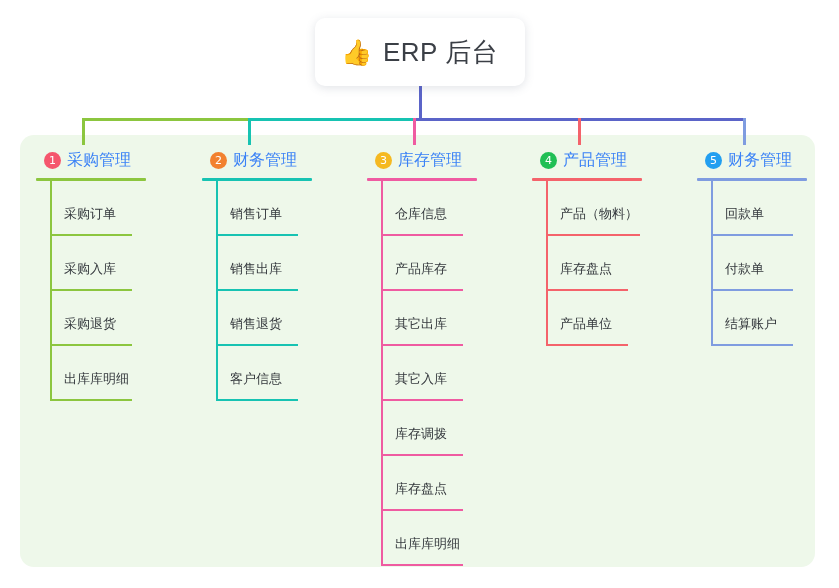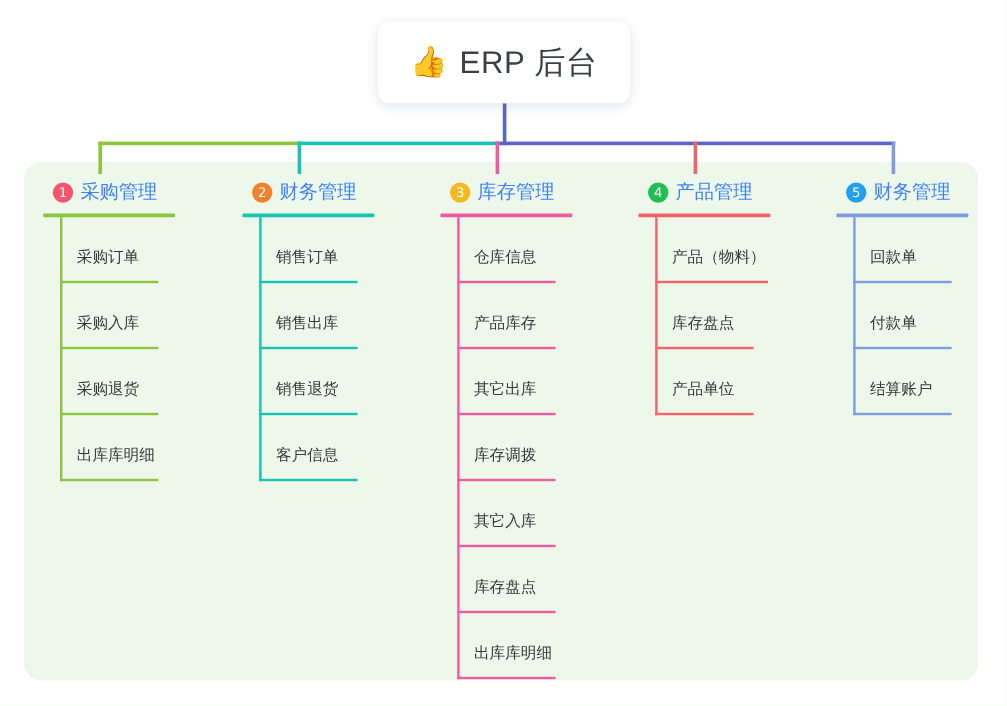--- a/index.html
+++ b/index.html
@@ -144,25 +144,25 @@
           </div>
           <div class="item">
             <span class="lbl">产品库存</span>
             <div class="rule" style="background: rgb(239, 91, 161); width: 82px;"></div>
           </div>
           <div class="item">
             <span class="lbl">其它出库</span>
             <div class="rule" style="background: rgb(239, 91, 161); width: 82px;"></div>
           </div>
           <div class="item">
+            <span class="lbl">其它入库</span>
+            <div class="rule" style="background: rgb(239, 91, 161); width: 82px;"></div>
+          </div>
+          <div class="item">
             <span class="lbl">库存调拨</span>
-            <div class="rule" style="background: rgb(239, 91, 161); width: 82px;"></div>
-          </div>
-          <div class="item">
-            <span class="lbl">其它入库</span>
             <div class="rule" style="background: rgb(239, 91, 161); width: 82px;"></div>
           </div>
           <div class="item">
             <span class="lbl">库存盘点</span>
             <div class="rule" style="background: rgb(239, 91, 161); width: 82px;"></div>
           </div>
           <div class="item">
             <span class="lbl">出库库明细</span>
             <div class="rule" style="background: rgb(239, 91, 161); width: 82px;"></div>
           </div>

